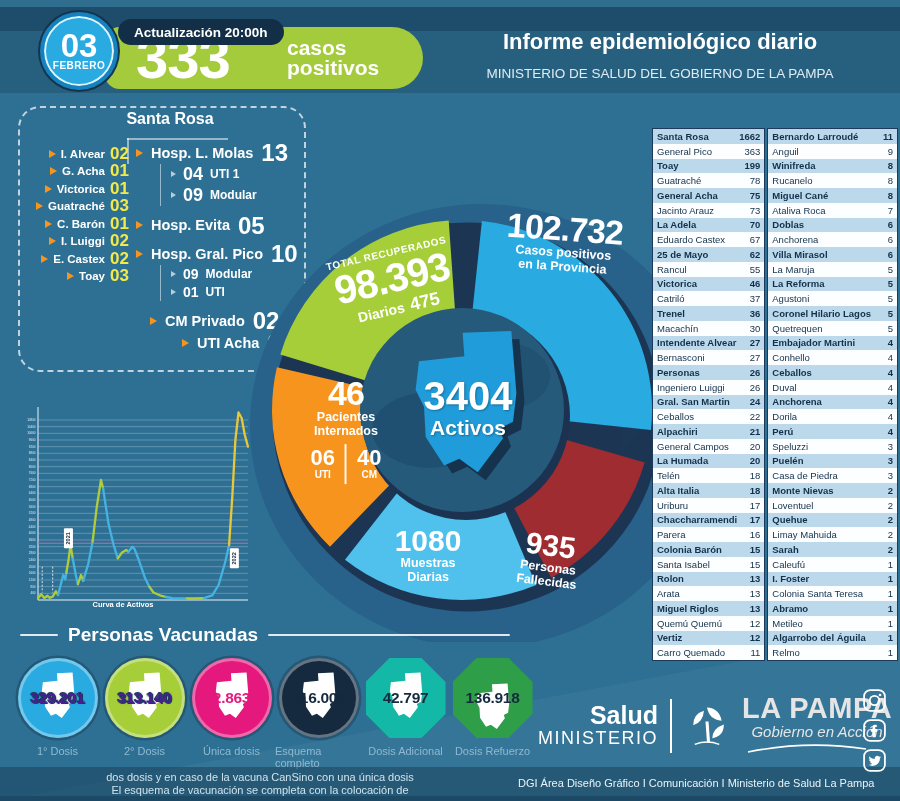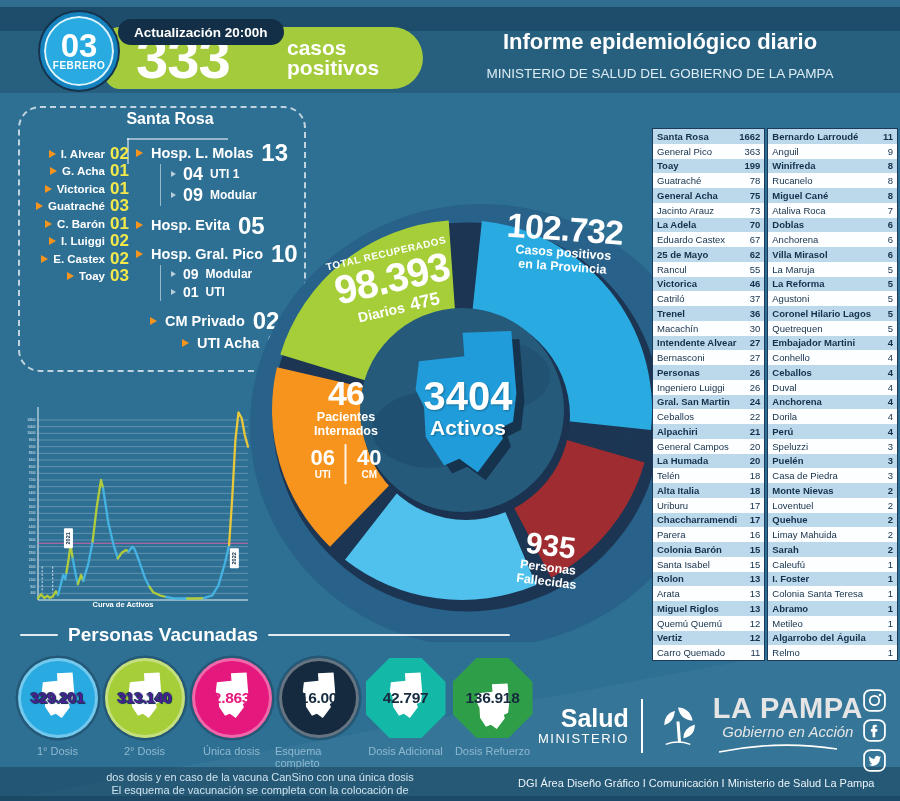--- a/index.html
+++ b/index.html
@@ -101,21 +101,21 @@
   .bnum.light { color:#4c1d95; text-shadow:0 0 2px #1b3a5c, 1px 1px 0 #1b3a5c, -1px -1px 0 #1b3a5c; }
   .bnum.pink  { color:#e5187d; } .bnum.dark { color:#152a3e; }
   .blabel { margin-top:7px; color:#8fb9d0; font-size:11px; }
 
   
   .foot-strip { position:absolute; left:0; right:0; top:767px; height:34px; background:rgba(20,56,78,.45); }
   .foot-strip2 { position:absolute; left:0; right:0; bottom:0; height:5px; background:#1c4a66; }
   .logo-block { position:absolute; left:538px; top:694px; display:flex; align-items:center; gap:12px; z-index:4; }
   .min-col { text-align:right; color:#fff; }
   .min-salud { font-size:25px; font-weight:bold; line-height:1; }
-  .min-min   { font-size:13px; letter-spacing:1.5px; }
+  .min-min   { font-size:18px; letter-spacing:1.5px; }
   .logo-div { width:2px; height:54px; background:#fff; }
   .lp-col { color:#e5e5e5; }
   .lp-name { font-size:29px; font-weight:800; letter-spacing:.5px; line-height:1; }
   .lp-slogan { font-size:15px; font-style:italic; text-align:center; }
   .social { position:absolute; left:862px; top:688px; display:flex; flex-direction:column; gap:5px; z-index:4; }
   .notes { position:absolute; left:80px; top:771px; width:360px; text-align:center;
            color:#cfe3ee; font-size:11px; line-height:1.2; z-index:4; }
   .credits { position:absolute; left:518px; top:777px; width:375px; color:#eaf3f9; font-size:11px; z-index:4; }
   .wm-bottom { position:absolute; left:0; right:0; bottom:0; height:170px;
                background:rgba(255,255,255,.035); clip-path:polygon(0 100%,100% 0,100% 100%); }
@@ -390,20 +390,25 @@
       <div class="istat">
         <span class="istat-n">40</span>
         <span class="istat-l">CM</span>
       </div>
     </div>
   </div>
   <div class="wtext" style="left:468px; top:408px;">
     <div class="activos-num">3404</div>
     <div class="activos-lbl">Activos</div>
   </div>
+  <div class="wtext" style="left:428px; top:555px;">
+    <div class="wnum-md">1080</div>
+    <div class="wlbl">Muestras</div>
+    <div class="wlbl">Diarias</div>
+  </div>
   <div class="wtext" style="left:549px; top:560px; transform:translate(-50%,-50%) rotate(7deg);">
     <div class="wnum-md">935</div>
     <div class="wlbl">Personas</div>
     <div class="wlbl">Fallecidas</div>
   </div>
 
   <div class="covid-table">
     <div class="tcol" id="tbl-left">
         <div class="trow b">
        <span class="tname">Santa Rosa</span>

